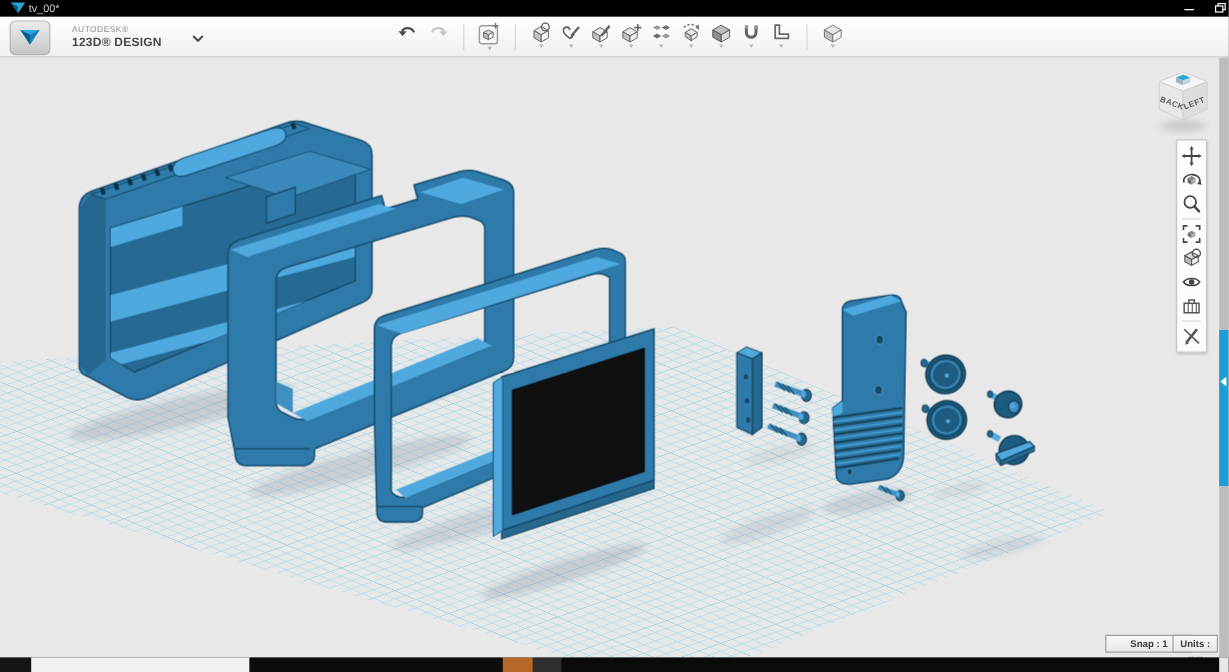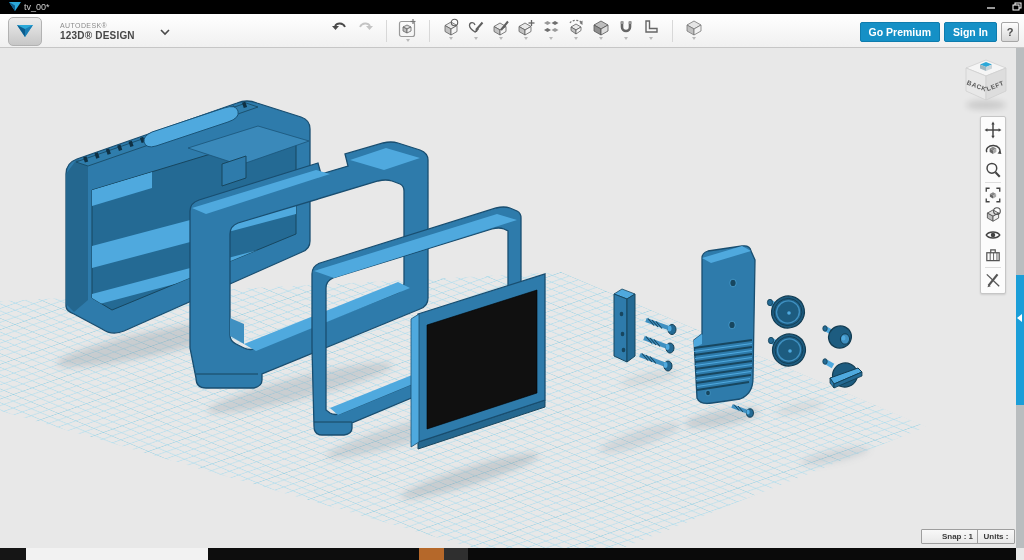--- a/index.html
+++ b/index.html
@@ -215,25 +215,20 @@
       <div class="tool">
         <svg width="18" height="18">
           <polygon points="9,3 16,7 9,11 2,7" fill="#e5e5e5" stroke="#777" stroke-width=".8"></polygon>
           <polygon points="2,7 9,11 9,17 2,13" fill="#c0c0c0" stroke="#777" stroke-width=".8"></polygon>
           <polygon points="9,11 16,7 16,13 9,17" fill="#f2f2f2" stroke="#777" stroke-width=".8"></polygon>
         </svg>
         <div class="caret"></div>
       </div>
     </div>
 
-    <div class="tb-buttons">
-      <div class="btn-blue">Go Premium</div>
-      <div class="btn-blue">Sign In</div>
-      <div class="btn-help">?</div>
-    </div>
   </div>
 
   <div class="viewport">
     <svg class="scene" width="1024" height="500">
       <defs>
         <pattern id="gridp" width="55" height="55" patternUnits="userSpaceOnUse" patternTransform="matrix(0.818,0.345,-0.832,0.291,561,224)">
           <line x1="0" y1="0" x2="0" y2="55" stroke="#7ec9e2" stroke-width="1.3"></line>
           <line x1="0" y1="0" x2="55" y2="0" stroke="#7ec9e2" stroke-width="1.3"></line>
           <line x1="11" y1="0" x2="11" y2="55" stroke="#aadcee" stroke-width="0.9"></line>
           <line x1="22" y1="0" x2="22" y2="55" stroke="#aadcee" stroke-width="0.9"></line>

